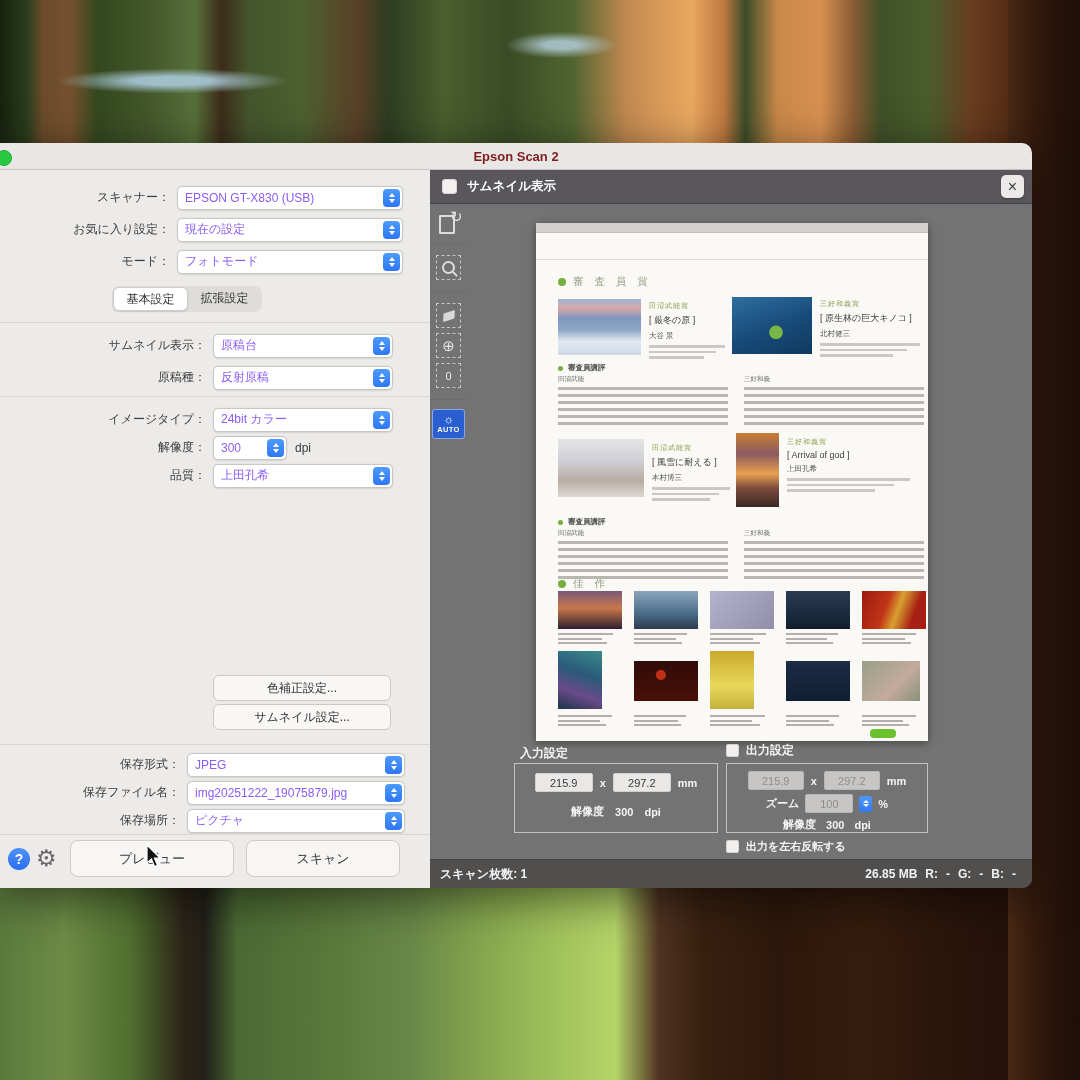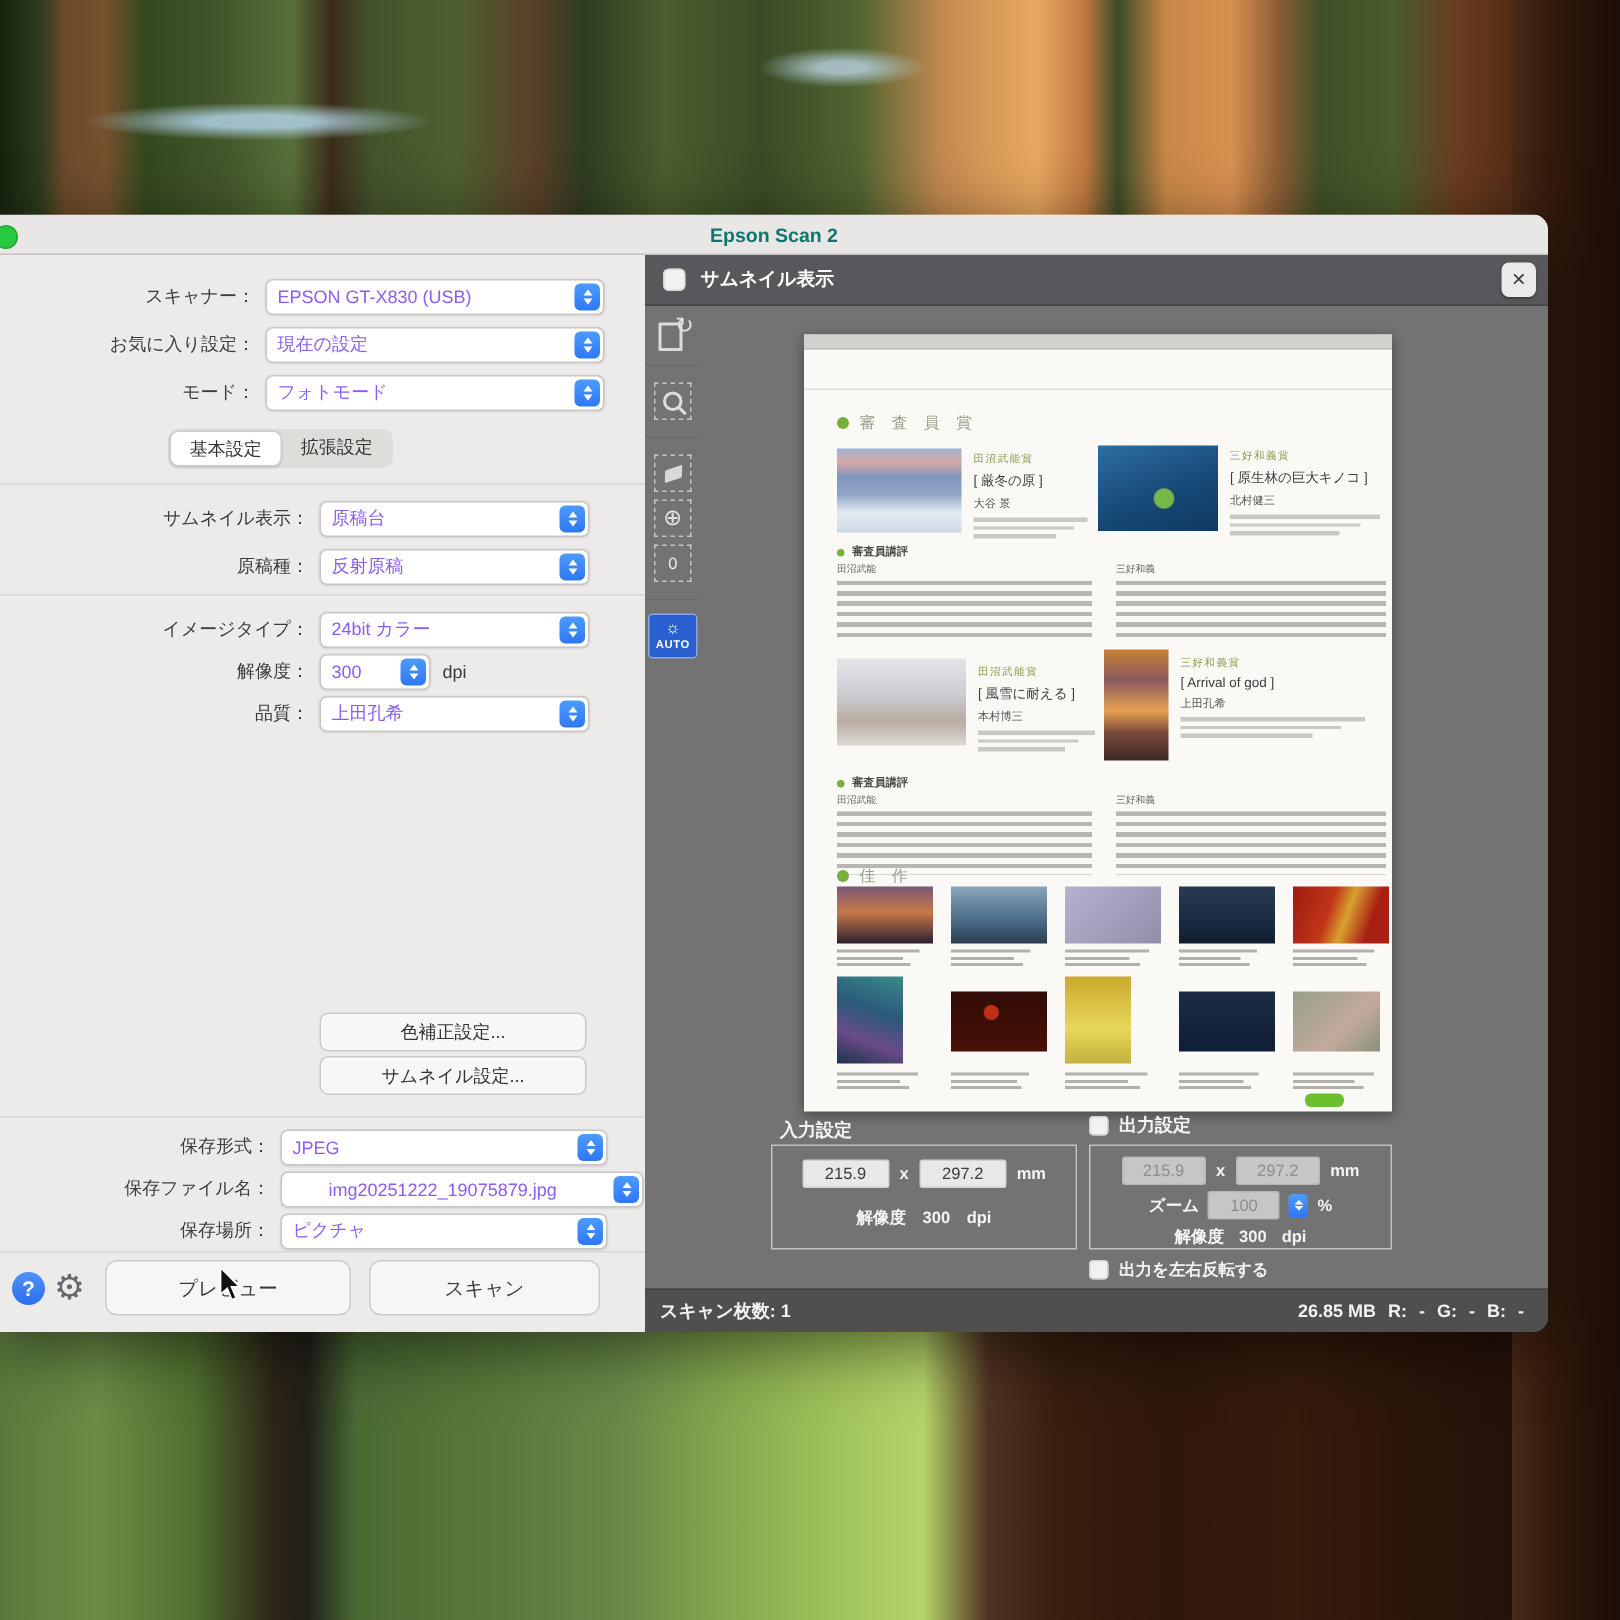--- a/index.html
+++ b/index.html
@@ -22,21 +22,21 @@
         #4a6a34 22%,#58783a 30%,#688848 38%,#86a84e 45%,#a2c45c 52%,#b4d469 57%,
         #503322 61%,#38200f 65%,#2e180b 72%,#351c0d 80%,#2a150a 88%,#24110a 94%,#2f1a0e 100%);}
   .bg-right{position:absolute;left:1008px;top:0;width:72px;height:1080px;
     background:linear-gradient(90deg,#4a2a16 0%,#341a0c 35%,#26120a 70%,#1e0e08 100%);}
 
   
   .win{position:absolute;left:0;top:143px;width:1032px;height:745px;
        border-radius:0 10px 10px 0;overflow:hidden;box-shadow:0 10px 45px rgba(0,0,0,.55);}
   .titlebar{position:absolute;left:0;top:0;right:0;height:26px;background:#e9e7e5;
        border-bottom:1px solid #c6c4c2;display:flex;align-items:center;justify-content:center;}
-  .title{font-size:13px;font-weight:bold;color:#0f766e;}
+  .title{font-size:13px;font-weight:bold;color:#7f1d1d;}
   .traffic{position:absolute;left:-4px;top:7px;width:14px;height:14px;border-radius:50%;
        background:#28c840;border:1px solid #1ea832;}
 
   
   .lpanel{position:absolute;left:0;top:27px;width:430px;bottom:0;background:#edebe9;}
   .divider{position:absolute;left:0;right:0;height:1px;background:#d8d6d3;}
   .lrow{position:absolute;left:8px;display:flex;align-items:center;height:23px;}
   .flabel{font-size:12px;color:#3c3c3c;text-align:right;white-space:nowrap;}
   .wA{width:162px;margin-right:7px;} .wB{width:198px;margin-right:7px;} .wD{width:172px;margin-right:7px;}
   .select{height:22px;background:#fff;border:1px solid #c9c7c4;border-radius:5px;
@@ -276,21 +276,21 @@
       <div class="select" style="width:216px;gap:32px;">
         <span class="val">JPEG</span>
         <span class="stepper">
             <i class="up"></i>
             <i class="dn"></i>
           </span>
       </div>
     </div>
     <div class="lrow" style="top:611px;">
       <div class="flabel wD">保存ファイル名：</div>
-      <div class="select" style="width:216px;padding-left:24px;">
+      <div class="select" style="width:216px;">
         <span class="val">img20251222_19075879.jpg</span>
         <span class="stepper">
             <i class="up"></i>
             <i class="dn"></i>
           </span>
       </div>
     </div>
     <div class="lrow" style="top:639px;">
       <div class="flabel wD">保存場所：</div>
       <div class="select" style="width:216px;">

